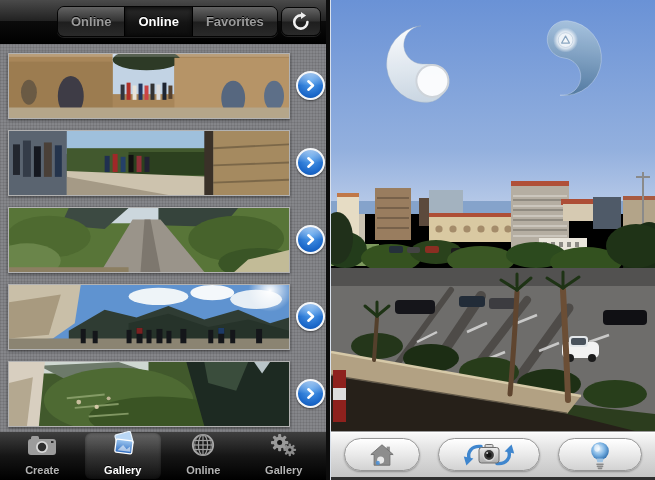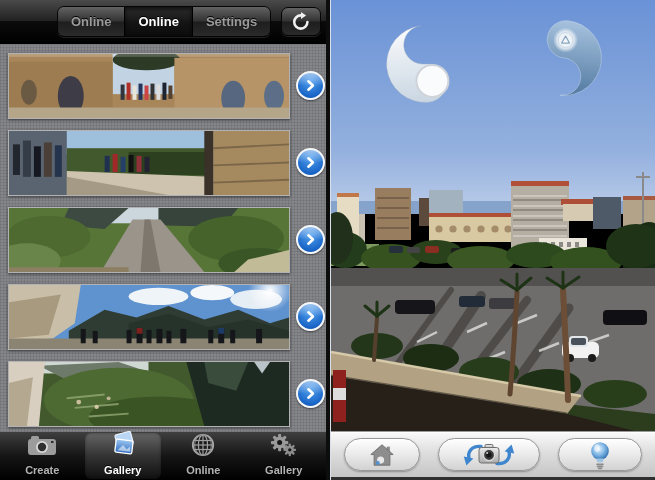--- a/index.html
+++ b/index.html
@@ -48,21 +48,21 @@
 <body>
 
 <div class="screen">
 
   <div class="left-app">
 
     <div class="topbar">
       <div class="segmented">
         <div class="seg">Online</div>
         <div class="seg selected">Online</div>
-        <div class="seg">Settings</div>
+        <div class="seg">Favorites</div>
       </div>
       <button class="refresh-btn">
         <svg width="22" height="22" viewBox="0 0 24 24">
           <path d="M19,12 A7.2,7.2 0 1 1 12,4.8" stroke="#f0f0f0" stroke-width="2.8" fill="none" stroke-linecap="round"></path>
           <polygon points="12,1.2 12,8.6 17.6,4.9" fill="#f0f0f0"></polygon>
         </svg>
       </button>
     </div>
 
     <div class="list">

